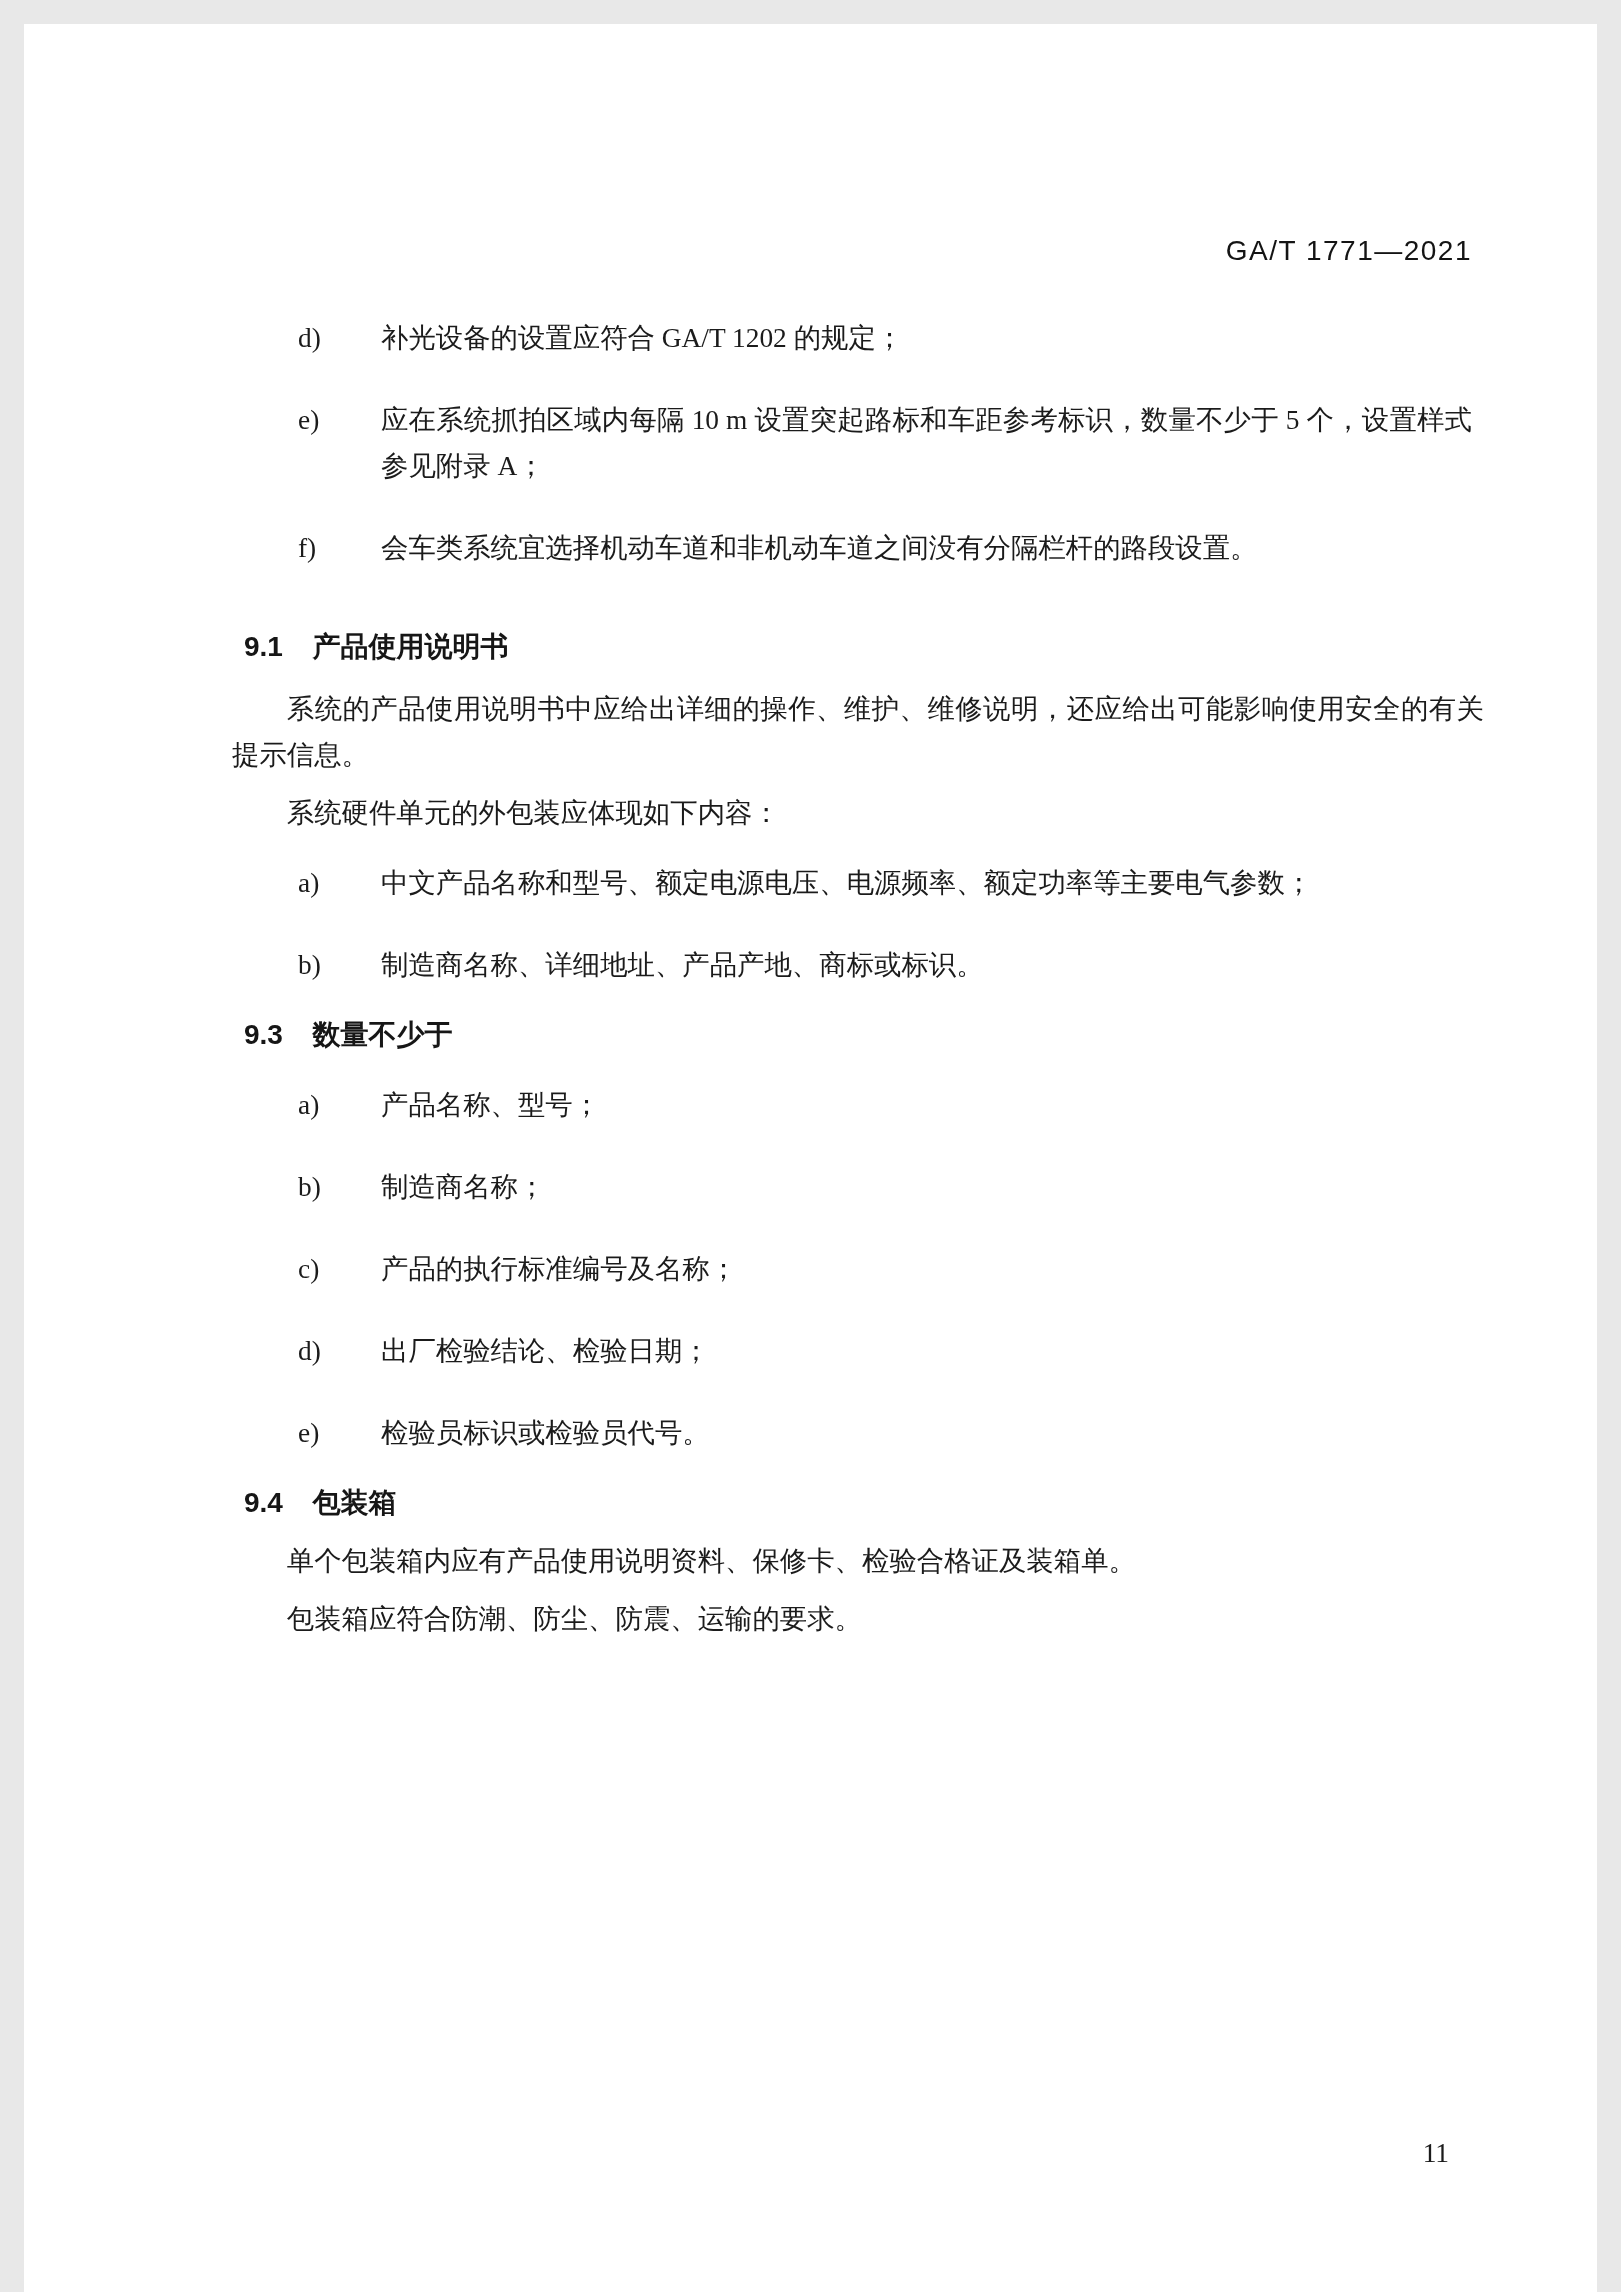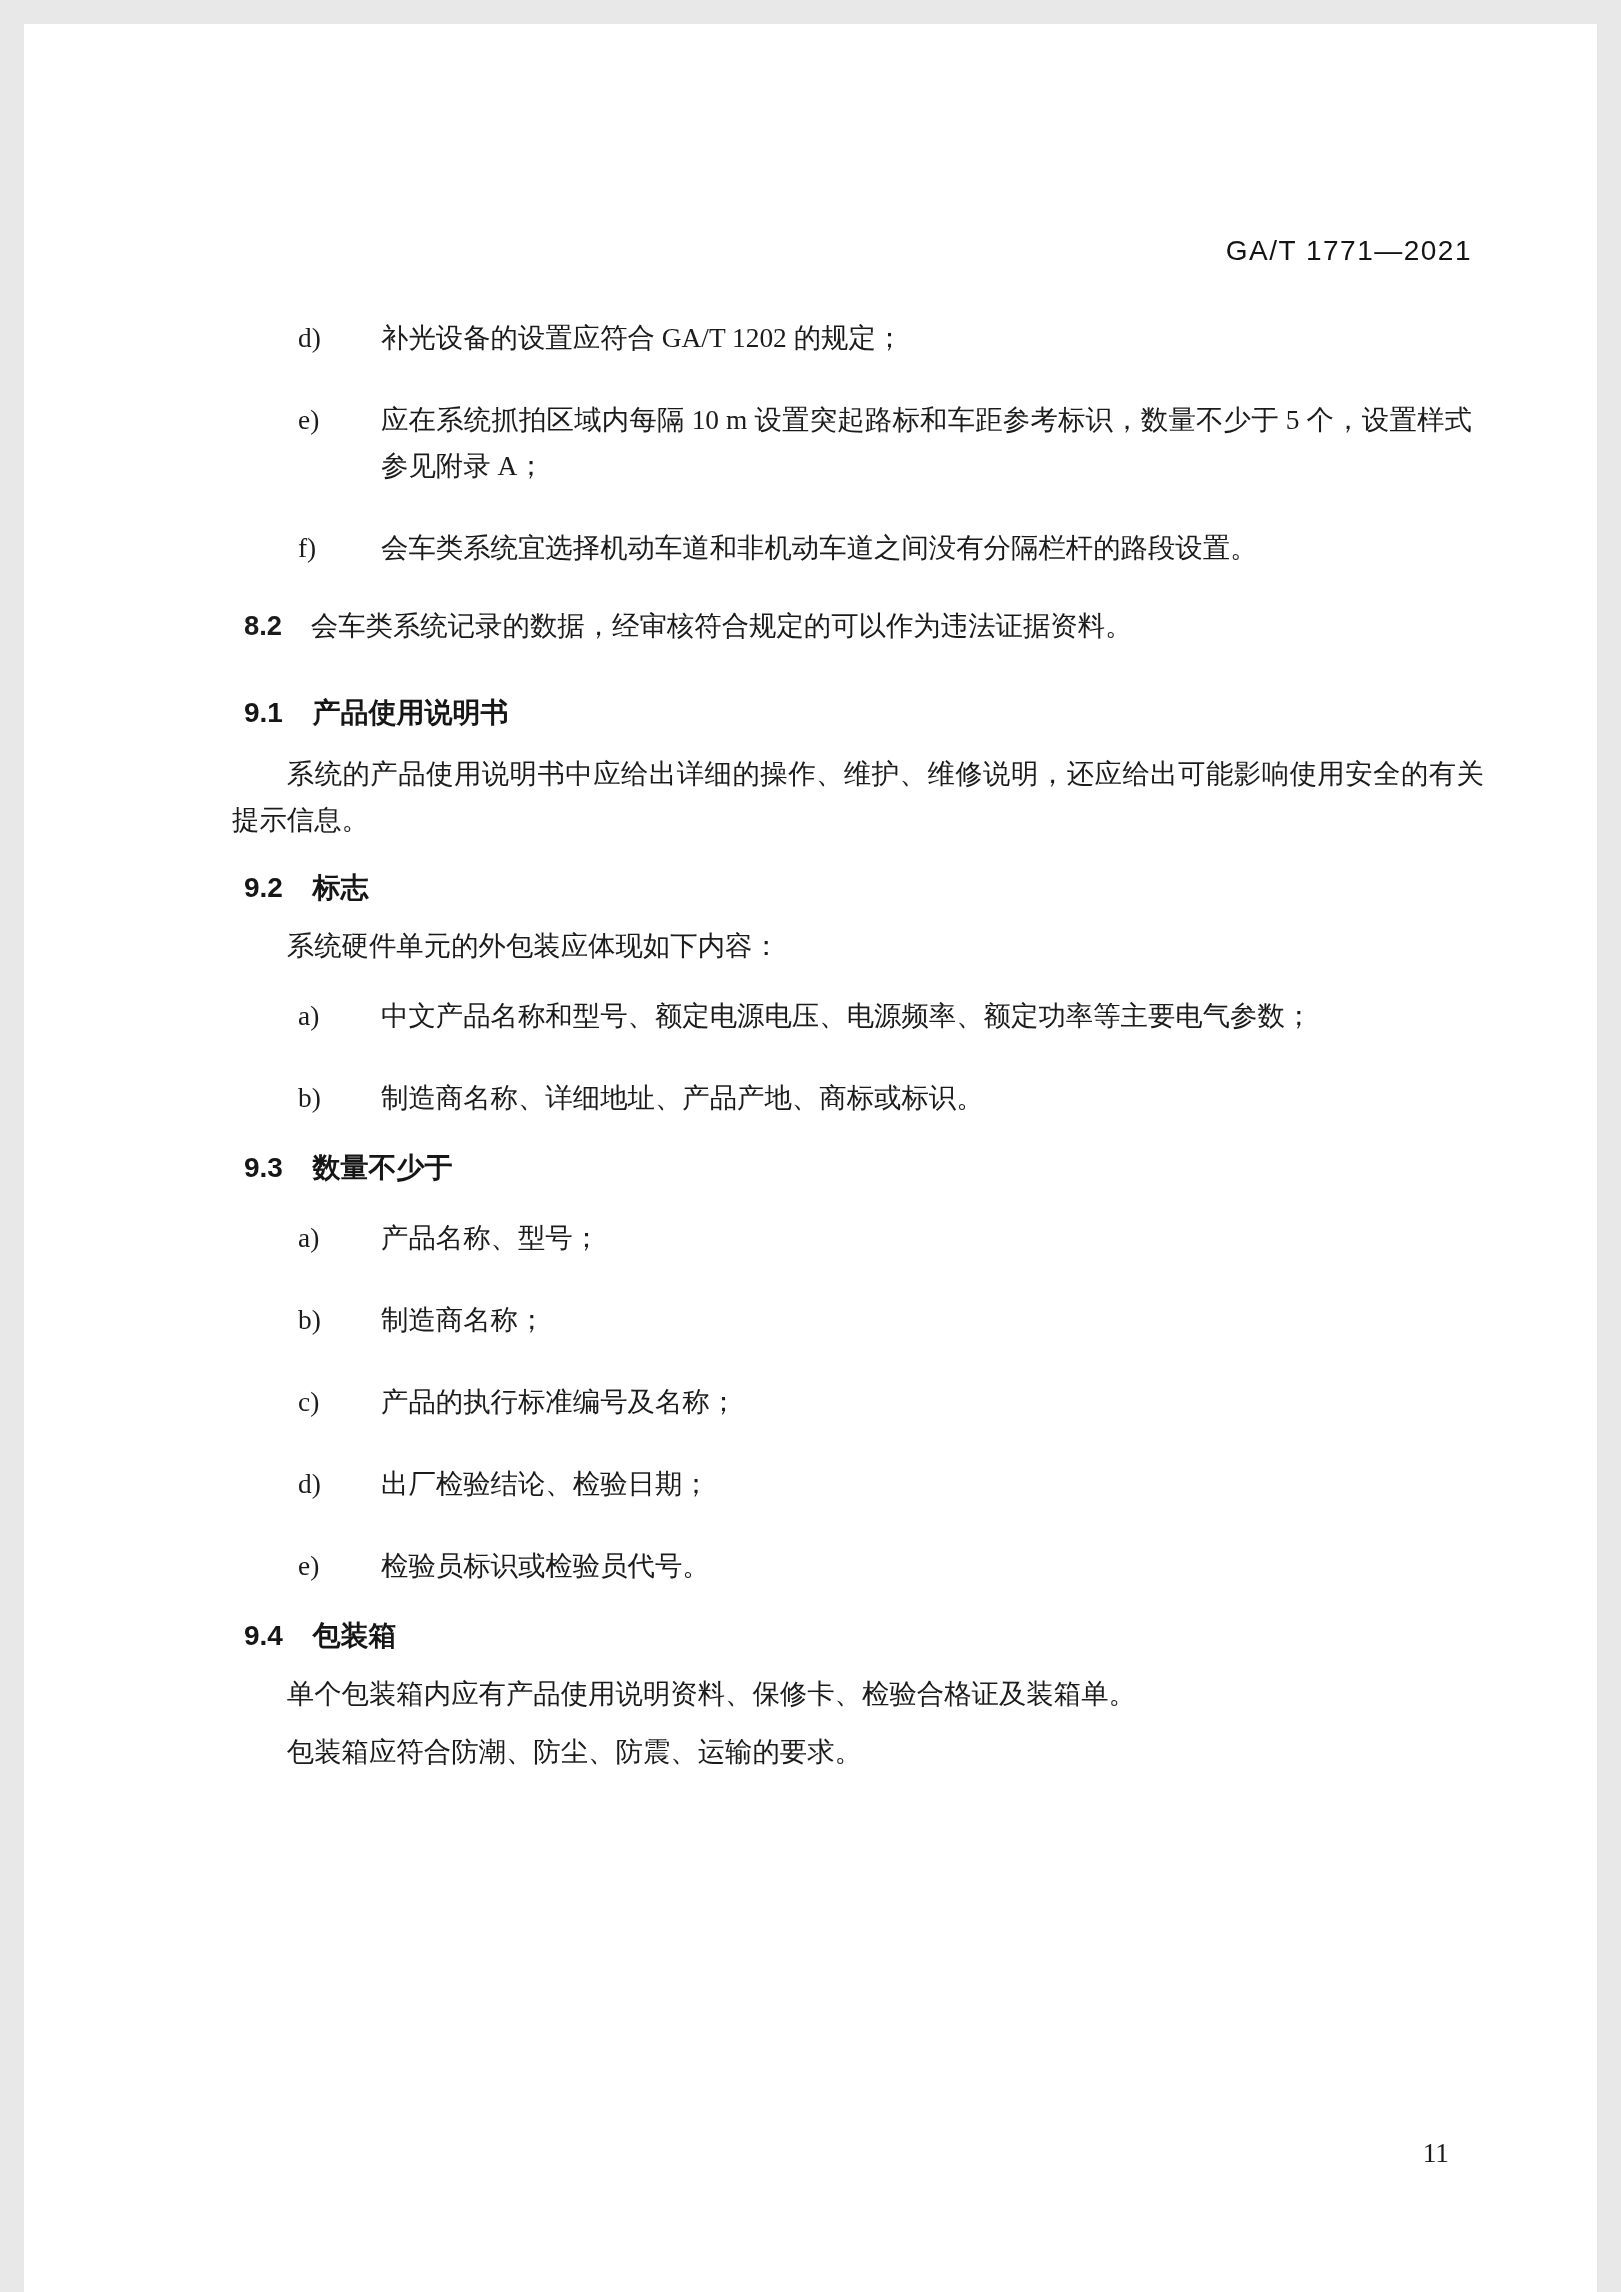--- a/index.html
+++ b/index.html
@@ -100,33 +100,27 @@
     </div>
     <div class="li">
       <span class="li-label">e)</span>
       <div class="li-text">应在系统抓拍区域内每隔 10 m 设置突起路标和车距参考标识，数量不少于 5 个，设置样式参见附录 A；</div>
     </div>
     <div class="li">
       <span class="li-label">f)</span>
       <div class="li-text">会车类系统宜选择机动车道和非机动车道之间没有分隔栏杆的路段设置。</div>
     </div>
 
-    <div class="clause-para mt-clause">
-      <span class="clause-num">8.2</span><span>会车类系统记录的数据，经审核符合规定的可以作为违法证据资料。</span>
-    </div>
 
 
     <div class="heading mt-h2-big">
       <span class="h-num">9.1</span><span>产品使用说明书</span>
     </div>
     <div class="para mt-para">系统的产品使用说明书中应给出详细的操作、维护、维修说明，还应给出可能影响使用安全的有关提示信息。</div>
 
-    <div class="heading mt-h2">
-      <span class="h-num">9.2</span><span>标志</span>
-    </div>
     <div class="para mt-intro">系统硬件单元的外包装应体现如下内容：</div>
     <div class="li">
       <span class="li-label">a)</span>
       <div class="li-text">中文产品名称和型号、额定电源电压、电源频率、额定功率等主要电气参数；</div>
     </div>
     <div class="li">
       <span class="li-label">b)</span>
       <div class="li-text">制造商名称、详细地址、产品产地、商标或标识。</div>
     </div>
 

